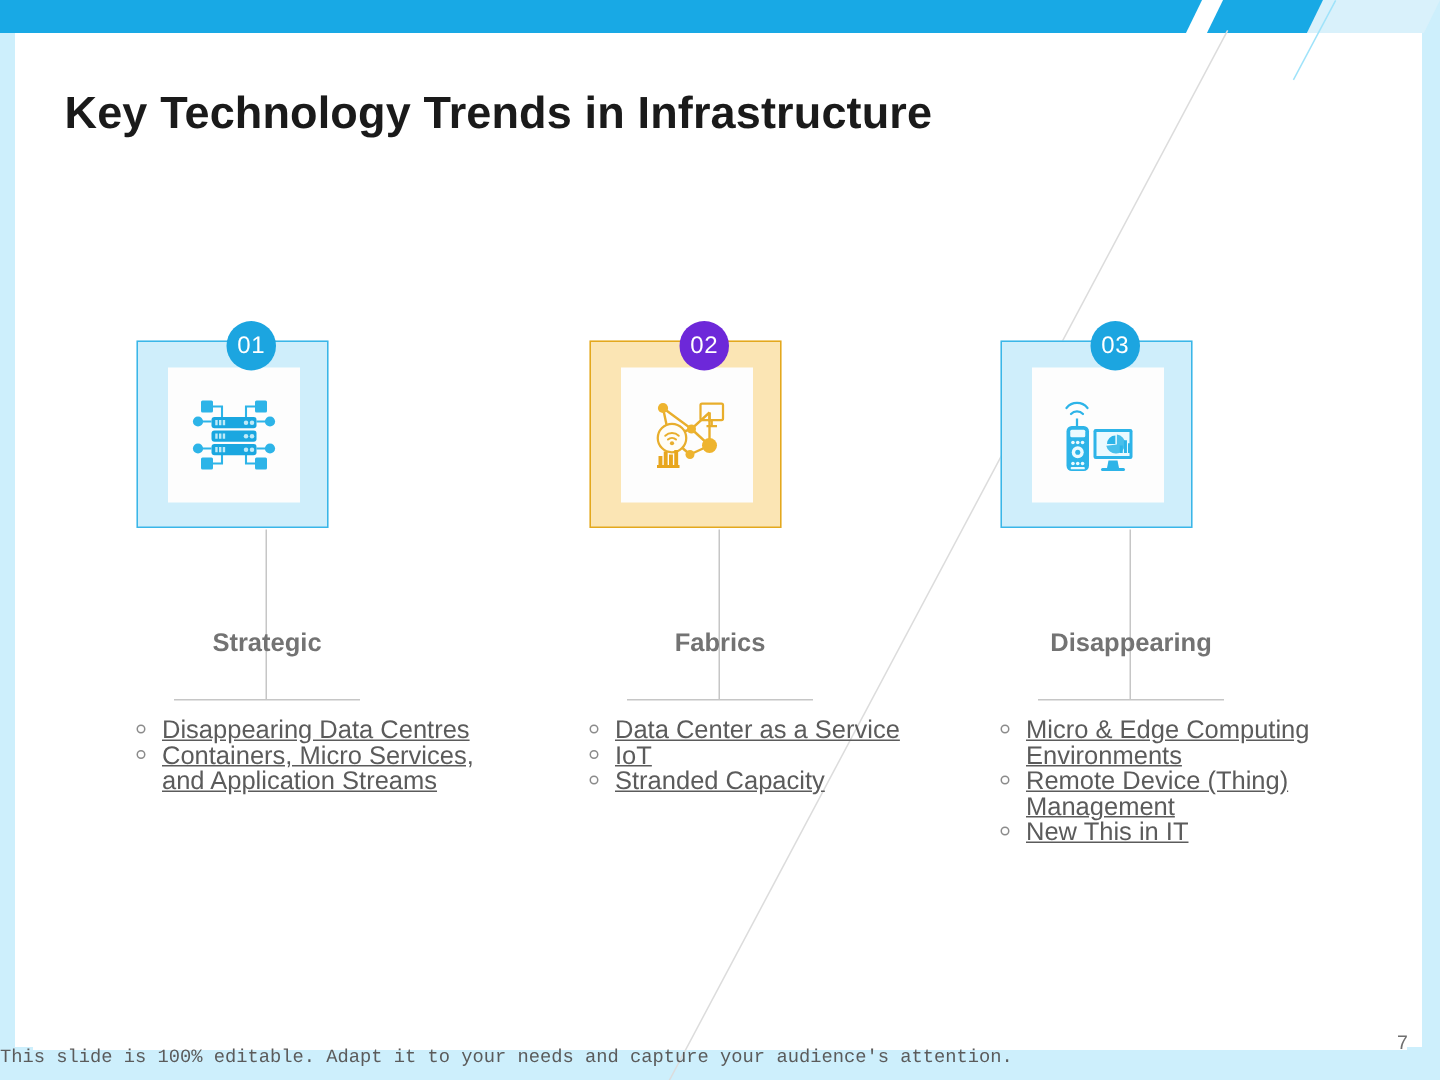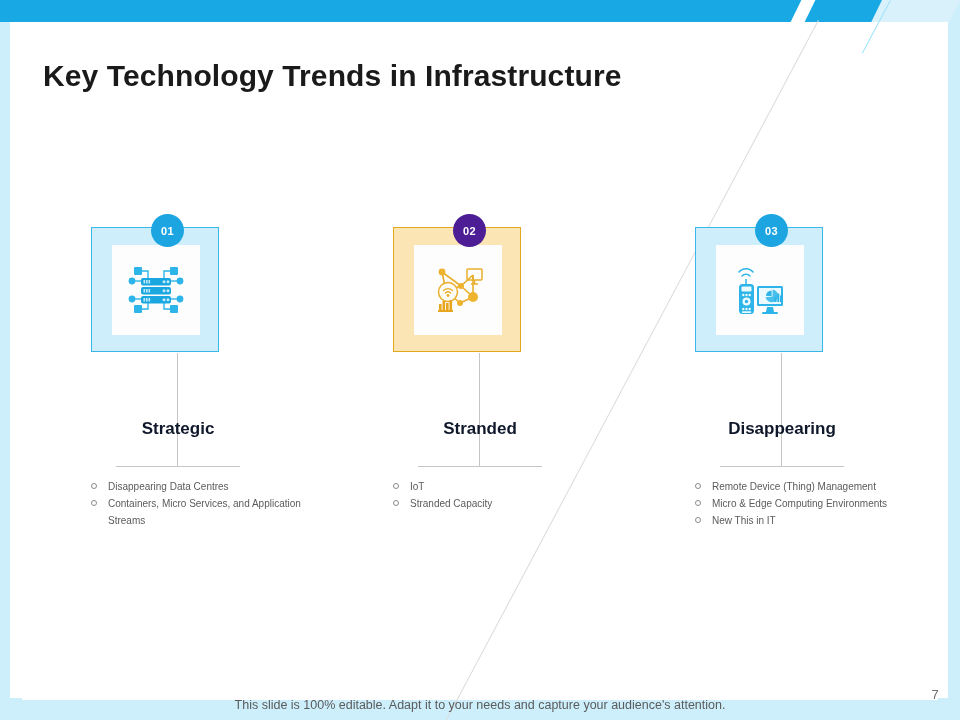--- a/index.html
+++ b/index.html
@@ -113,21 +113,21 @@
   }
 
   
   .col {
     position: absolute;
     top: 214px;
     width: 300px;
   }
   .col.c1 { left:  28px; }
   .col.c2 { left: 330px; }
-  .col.c3 { left: 632px; }
+  .col.c3 { left: 604px; }
 
   .card-wrap {
     position: relative;
     width: 300px;
     height: 155px;
   }
   .card {
     position: absolute;
     left: 63px; top: 13px;
     width: 128px; height: 125px;
@@ -150,88 +150,89 @@
   }
   .card-inner svg { display: block; }
 
   .badge {
     position: absolute;
     left: 123px; top: 0px;
     width: 33px; height: 33px;
     border-radius: 50%;
     background: #1ca5e0;
     color: #ffffff;
-    font-size: 11px;
-    font-weight: bold;
+    font-size: 16px;
+    font-weight: normal;
     display: flex;
     align-items: center;
     justify-content: center;
     letter-spacing: 0.4px;
   }
-  .badge.amber { background: #4c1d95; }
+  .badge.amber { background: #6d28d9; }
 
   
   .vline {
     position: absolute;
     left: 149px;
     top: 139px;
     width: 1px;
     height: 113px;
     background: #c6c6c6;
   }
   .heading {
     position: absolute;
     left: 0; top: 205px;
     width: 300px;
     text-align: center;
     font-size: 17px;
     font-weight: bold;
-    color: #0f172a;
+    color: #737373;
   }
   .hline {
     position: absolute;
     left: 88px; top: 252px;
     width: 124px; height: 1px;
     background: #c6c6c6;
   }
 
   
   .bullets {
     position: absolute;
     left: 60px; top: 264px;
     width: 232px;
     margin: 0;
     padding: 0;
     list-style: none;
   }
   .bullets li {
     position: relative;
     padding-left: 20px;
-    font-size: 10px;
+    font-size: 17px;
     line-height: 17px;
     color: #5b5b5b;
     margin-bottom: 0px;
+    text-decoration: underline;
   }
   .bullets li .mark {
     position: absolute;
     left: 3px; top: 5px;
     width: 6px; height: 6px;
     border: 1px solid #8b8b8b;
     border-radius: 50%;
     box-sizing: border-box;
   }
 
   
   .footer-note {
     position: absolute;
     left: 0; top: 698px;
     width: 960px;
-    text-align: center;
     font-size: 12.5px;
     color: #5b5b5b;
+    font-family: Liberation Mono, monospace;
   }
   .page-num {
     position: absolute;
     left: 925px; top: 687px;
     width: 20px;
     text-align: center;
     font-size: 13px;
     color: #6f6f6f;
   }
 </style>
@@ -353,23 +354,24 @@
               <rect x="19" y="44" width="2.6" height="8"></rect>
               <rect x="22.5" y="41" width="2.6" height="11"></rect>
               <rect x="11" y="51" width="15" height="2"></rect>
             </g>
           </svg>
         </div>
       </div>
       <div class="badge amber">02</div>
     </div>
     <div class="vline"></div>
-    <div class="heading">Stranded</div>
+    <div class="heading">Fabrics</div>
     <div class="hline"></div>
     <ul class="bullets">
+      <li><span class="mark"></span><span>Data Center as a Service</span></li>
       <li><span class="mark"></span><span>IoT</span></li>
       <li><span class="mark"></span><span>Stranded Capacity</span></li>
     </ul>
   </div>
 
   <div class="col c3">
     <div class="card-wrap">
       <div class="card">
         <div class="card-inner">
           <svg width="62" height="62" viewBox="0 0 62 62">
@@ -404,22 +406,22 @@
             </g>
           </svg>
         </div>
       </div>
       <div class="badge">03</div>
     </div>
     <div class="vline"></div>
     <div class="heading">Disappearing</div>
     <div class="hline"></div>
     <ul class="bullets">
+      <li><span class="mark"></span><span>Micro &amp; Edge Computing Environments</span></li>
       <li><span class="mark"></span><span>Remote Device (Thing) Management</span></li>
-      <li><span class="mark"></span><span>Micro &amp; Edge Computing Environments</span></li>
       <li><span class="mark"></span><span>New This in IT</span></li>
     </ul>
   </div>
 
   <div class="footer-note">This slide is 100% editable. Adapt it to your needs and capture your audience's attention.</div>
   <div class="page-num">7</div>
 
 </div>
 
 </body></html>

